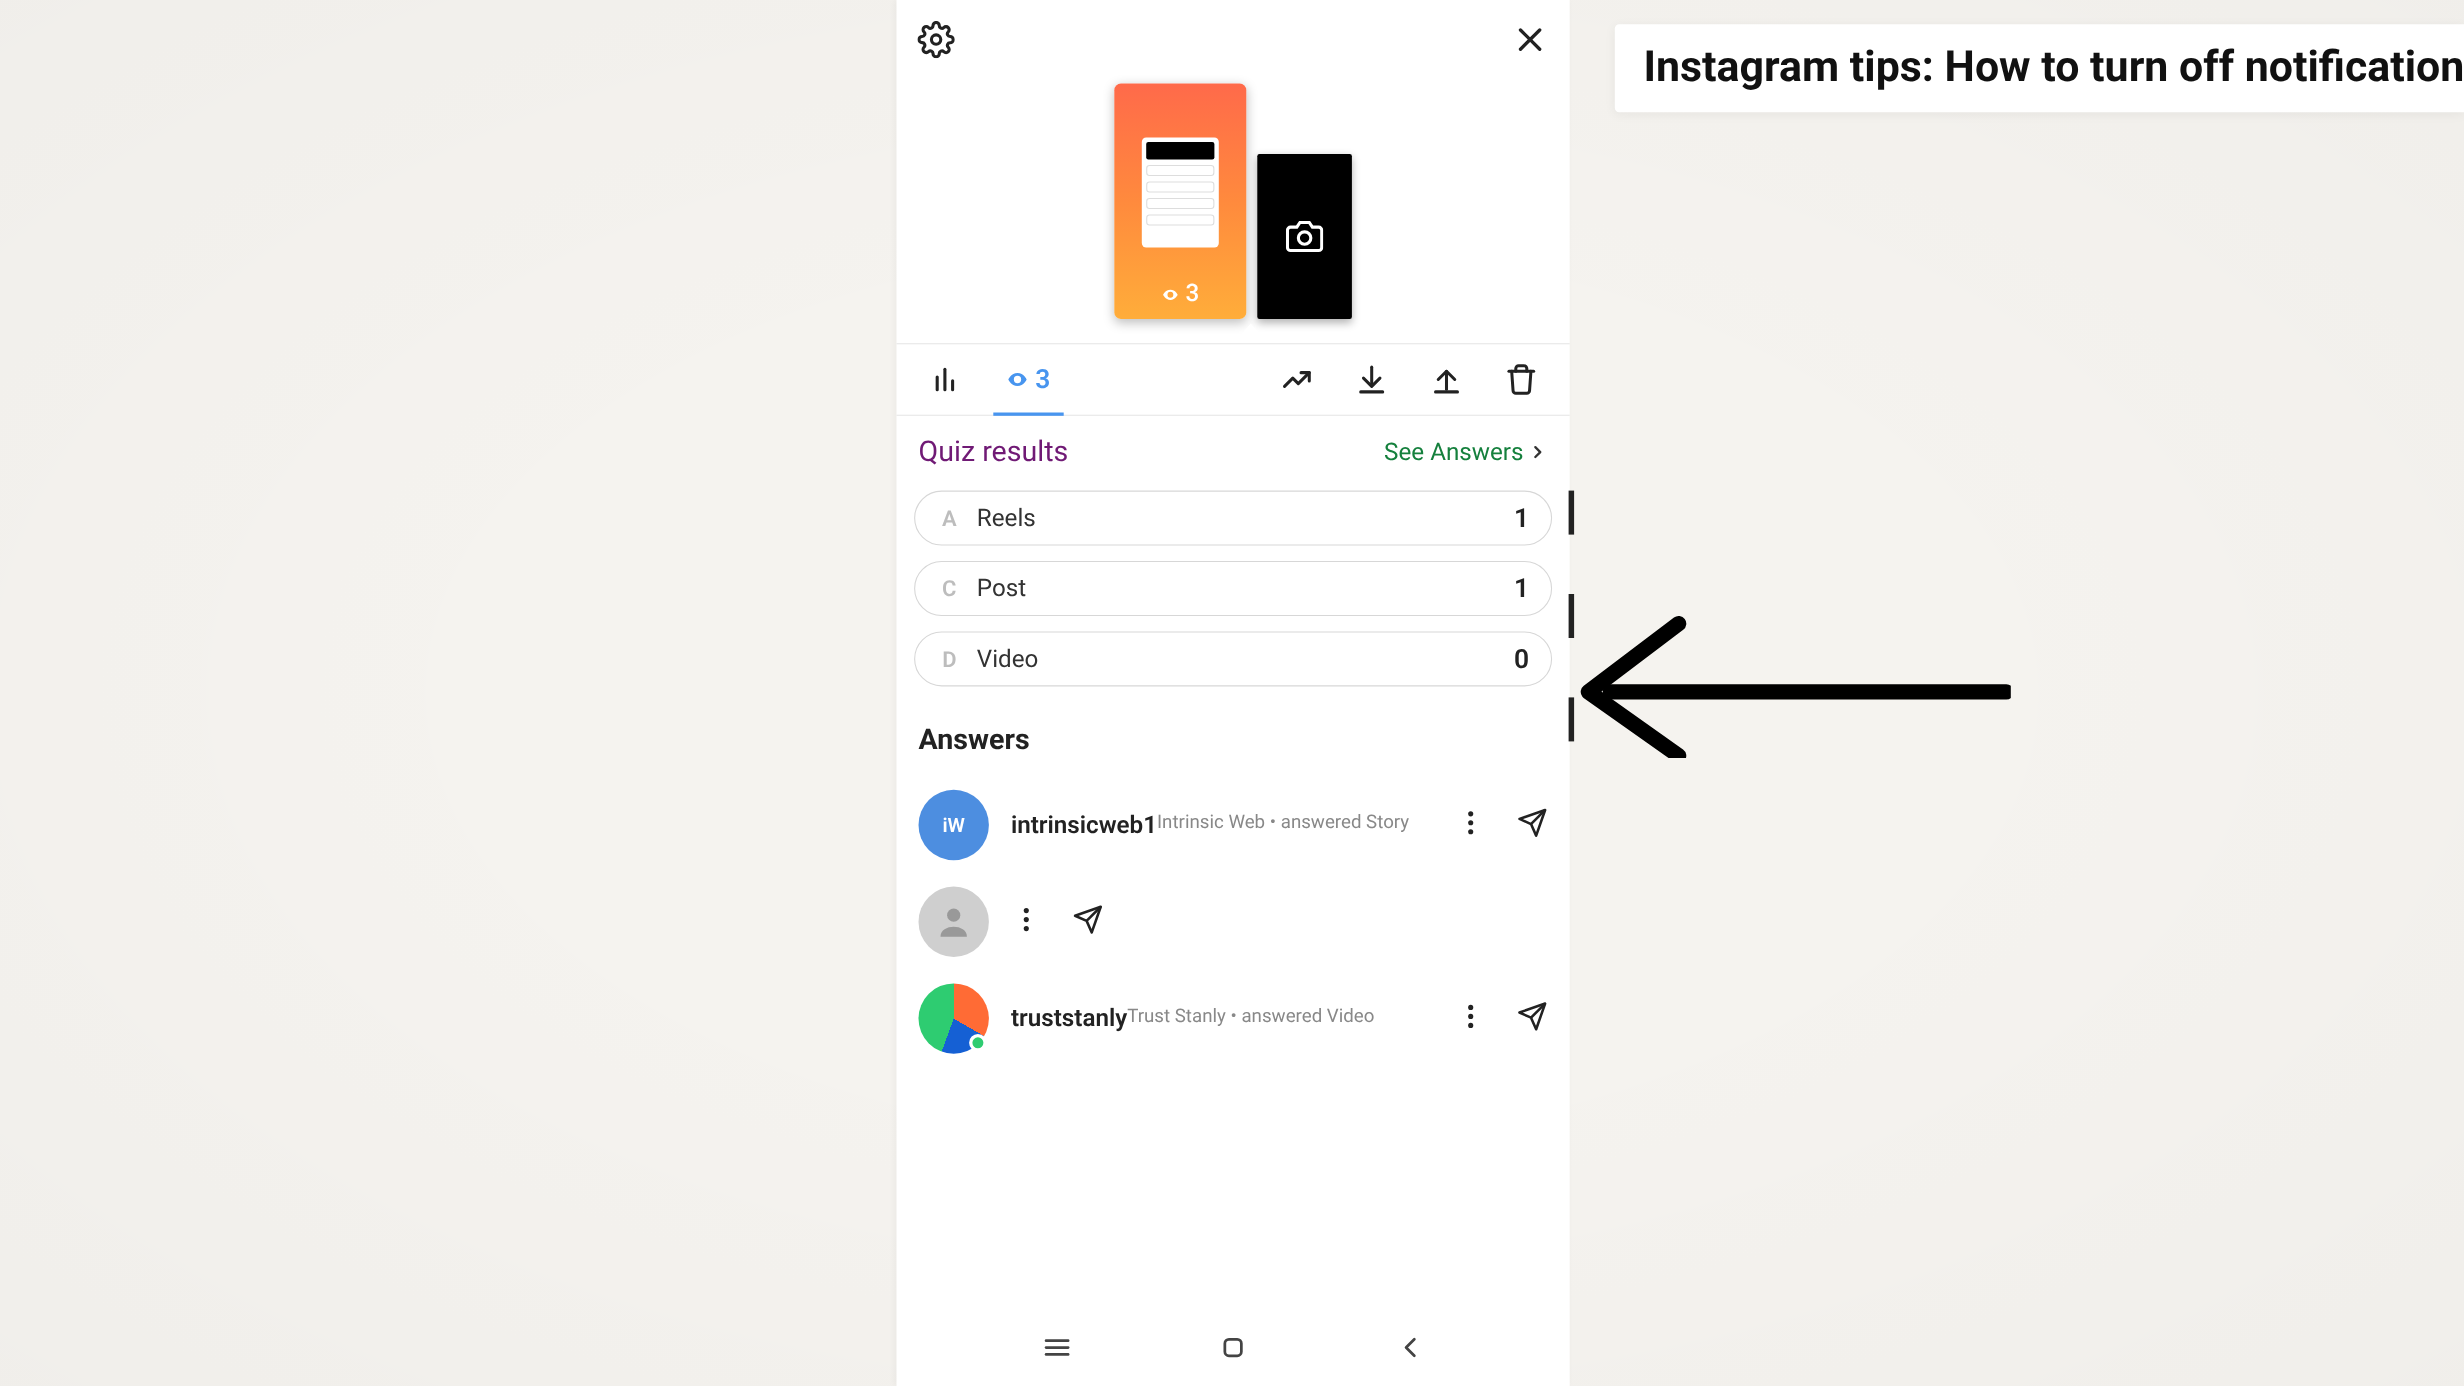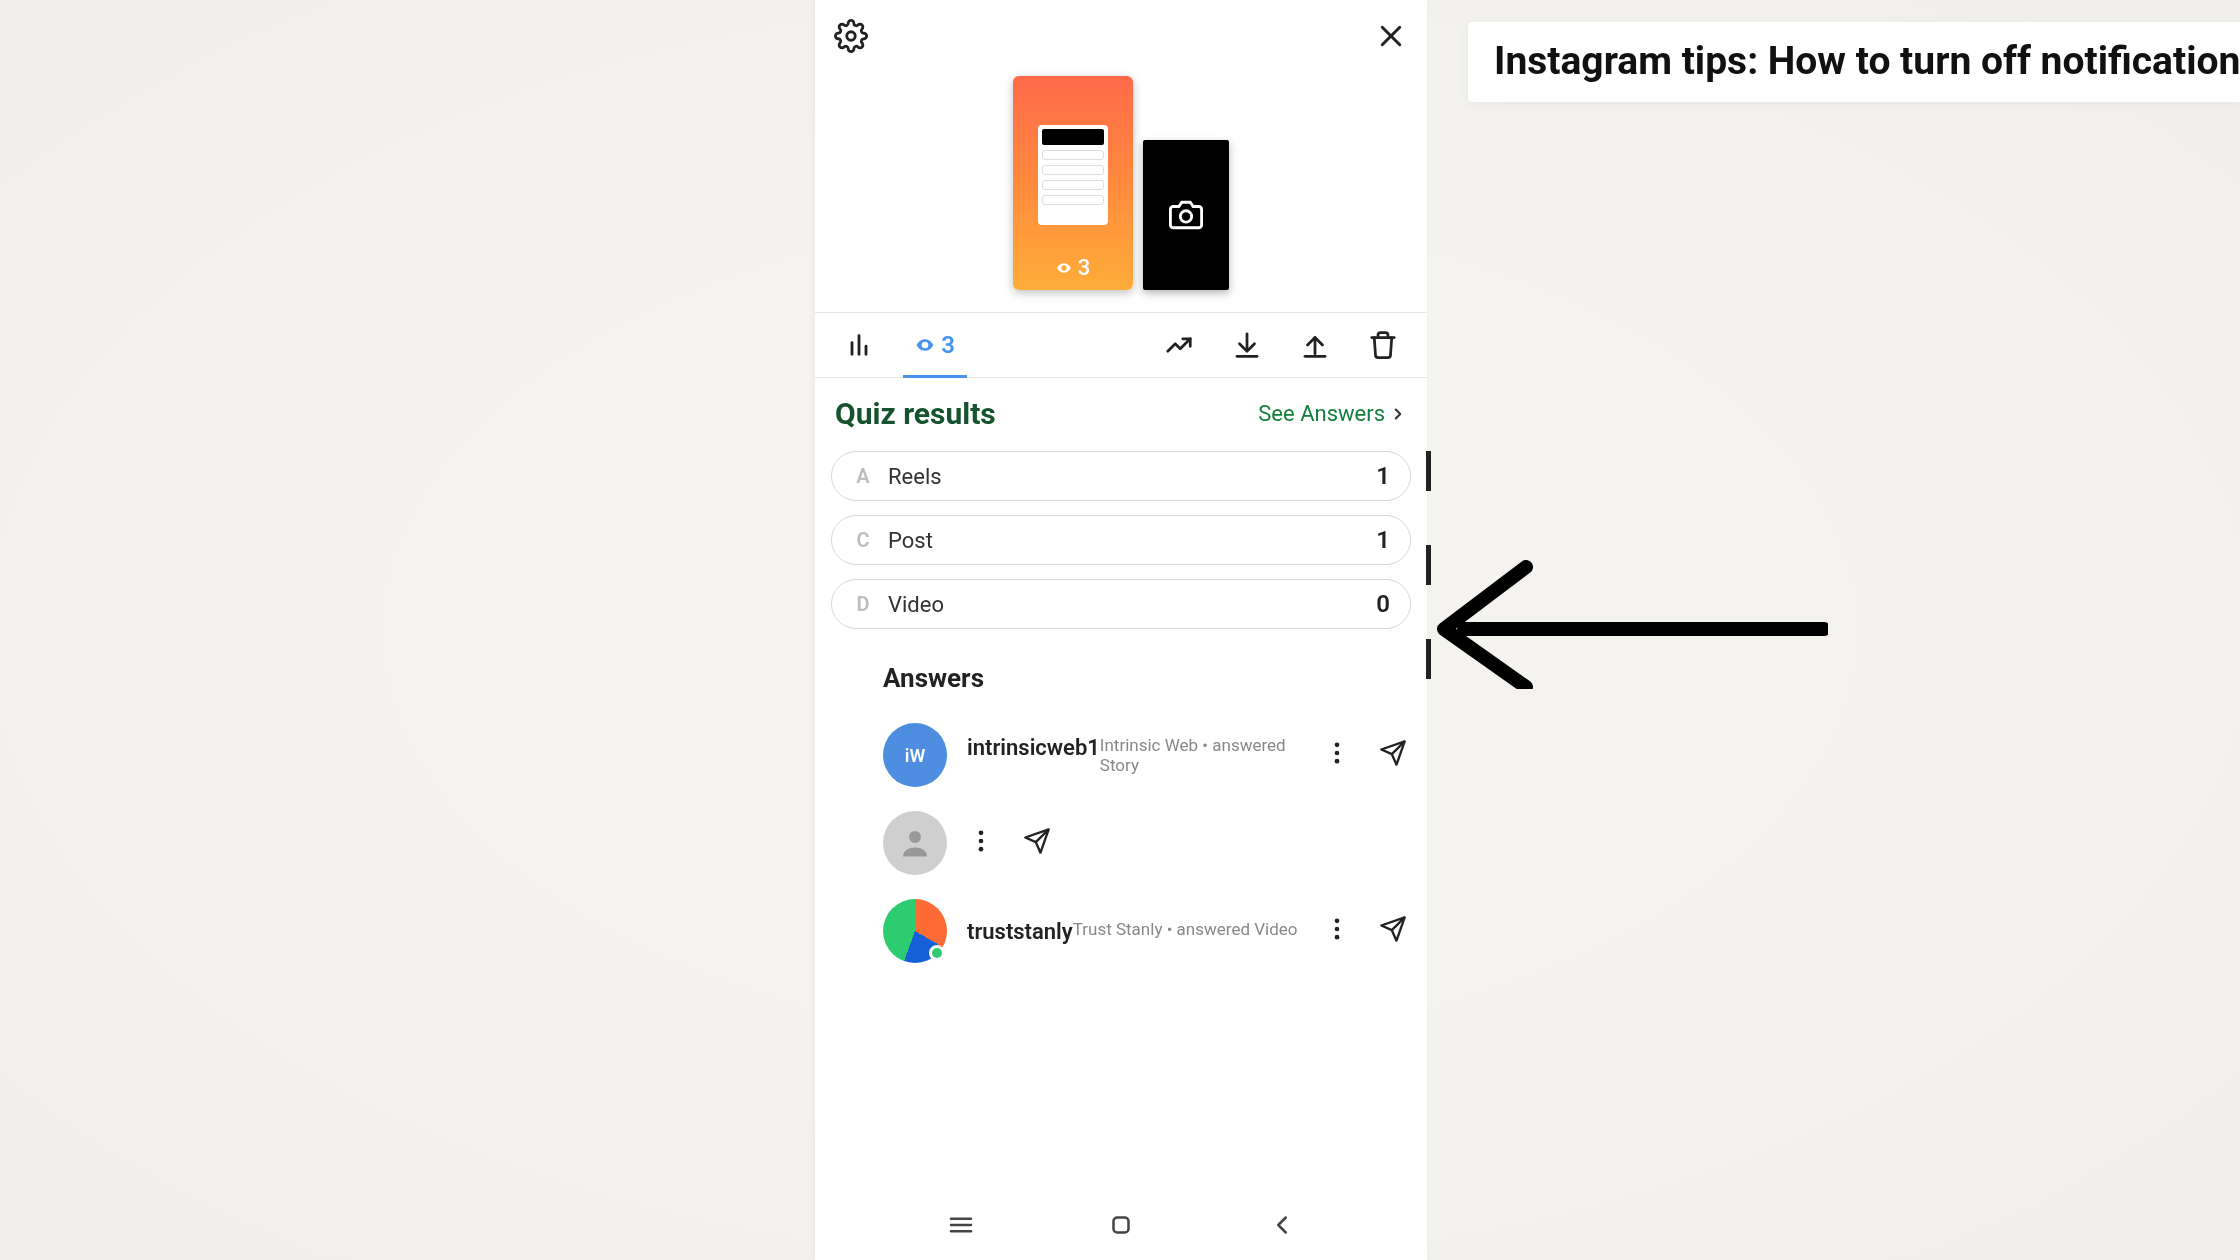--- a/index.html
+++ b/index.html
@@ -141,23 +141,23 @@
   .tab.tool svg { width:30px; height:30px; color:#222; }
 
   
   .section {
     padding: 18px 20px 8px;
   }
   .section-header {
     display:flex; align-items:center; justify-content:space-between;
   }
   .section-title {
-    font-size: 30px;
-    font-weight: 700;
-    color: #14532d;
+    font-size: 26px;
+    font-weight: 400;
+    color: #701a75;
   }
   .see-answers {
     font-size: 22px;
     color:#15803d;
     display:flex; align-items:center; gap:4px;
     cursor:pointer;
   }
   .see-answers svg { width:18px; height:18px; }
 
   
@@ -190,21 +190,20 @@
   
   .opt-marks {
     position:absolute; right:-4px; top:12px;
     display:flex; flex-direction:column; gap:54px;
   }
   .opt-marks span { width:5px; height:40px; background:#222; display:block; }
 
   
   .answers {
     padding: 30px 20px 0;
-    margin-left: 48px;
   }
   .answers-title {
     font-size: 26px;
     font-weight:700;
     color:#222;
     margin-bottom: 18px;
   }
   .ans-row {
     display:flex; align-items:center; gap: 20px;
     padding: 12px 0;

